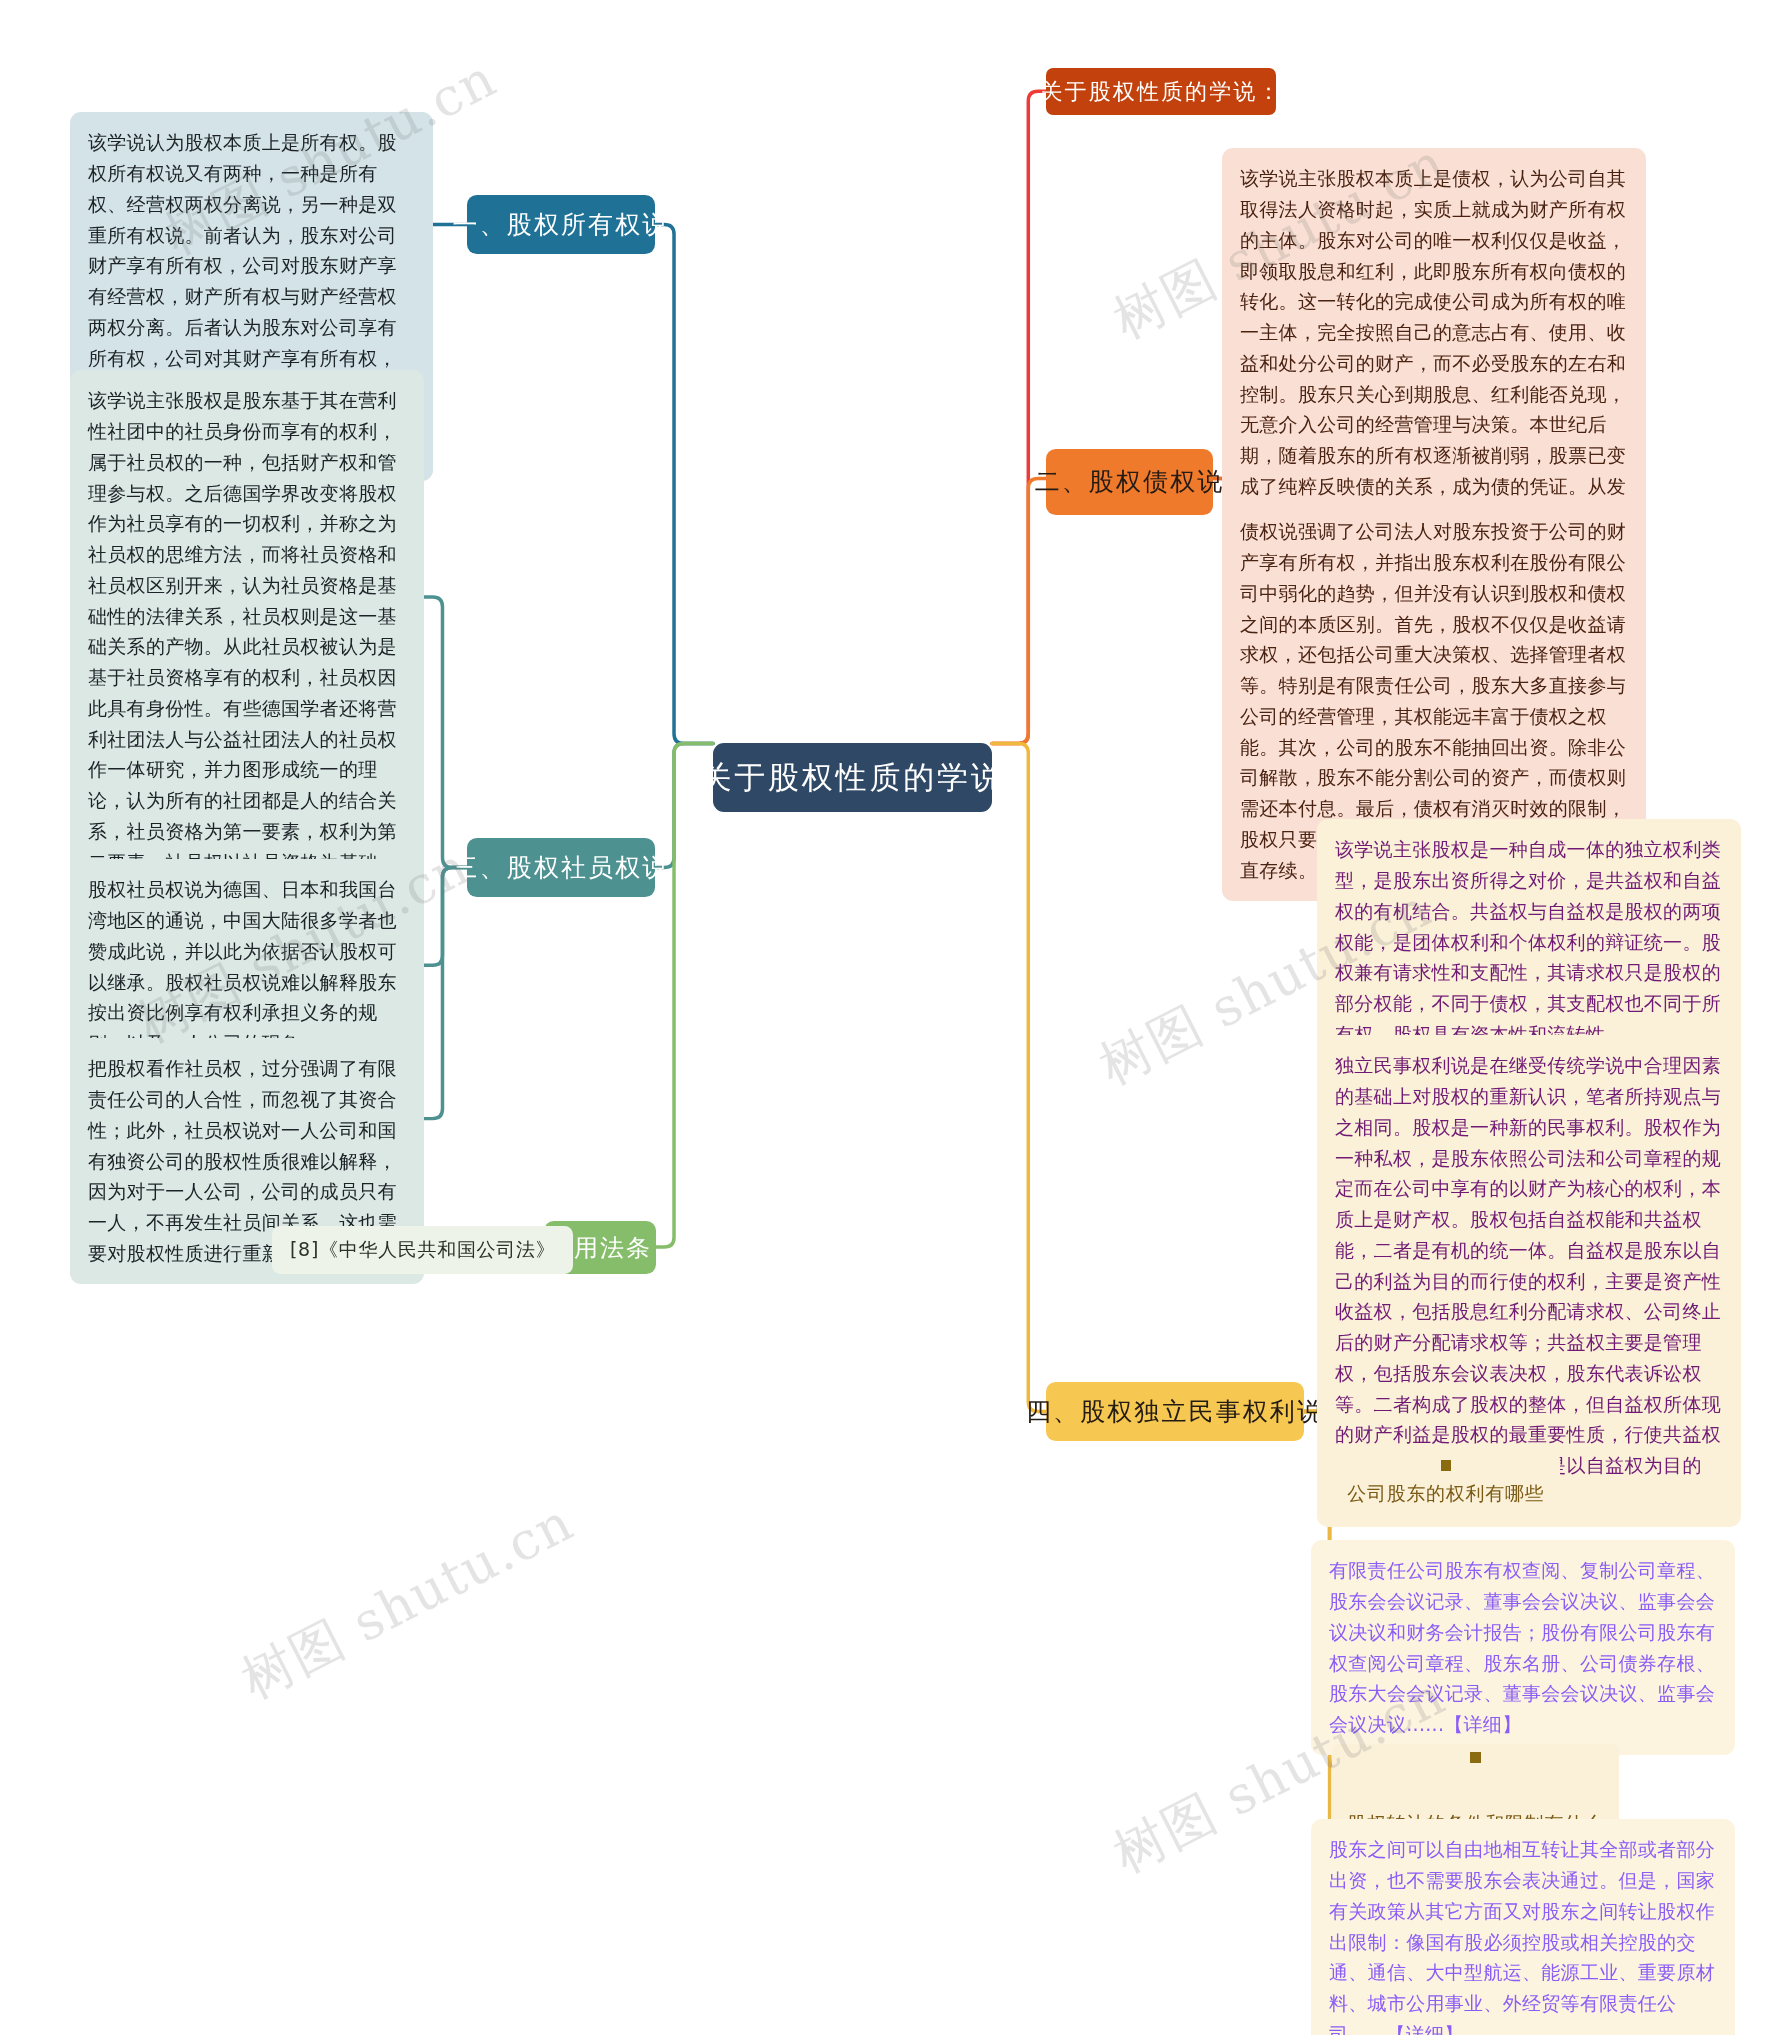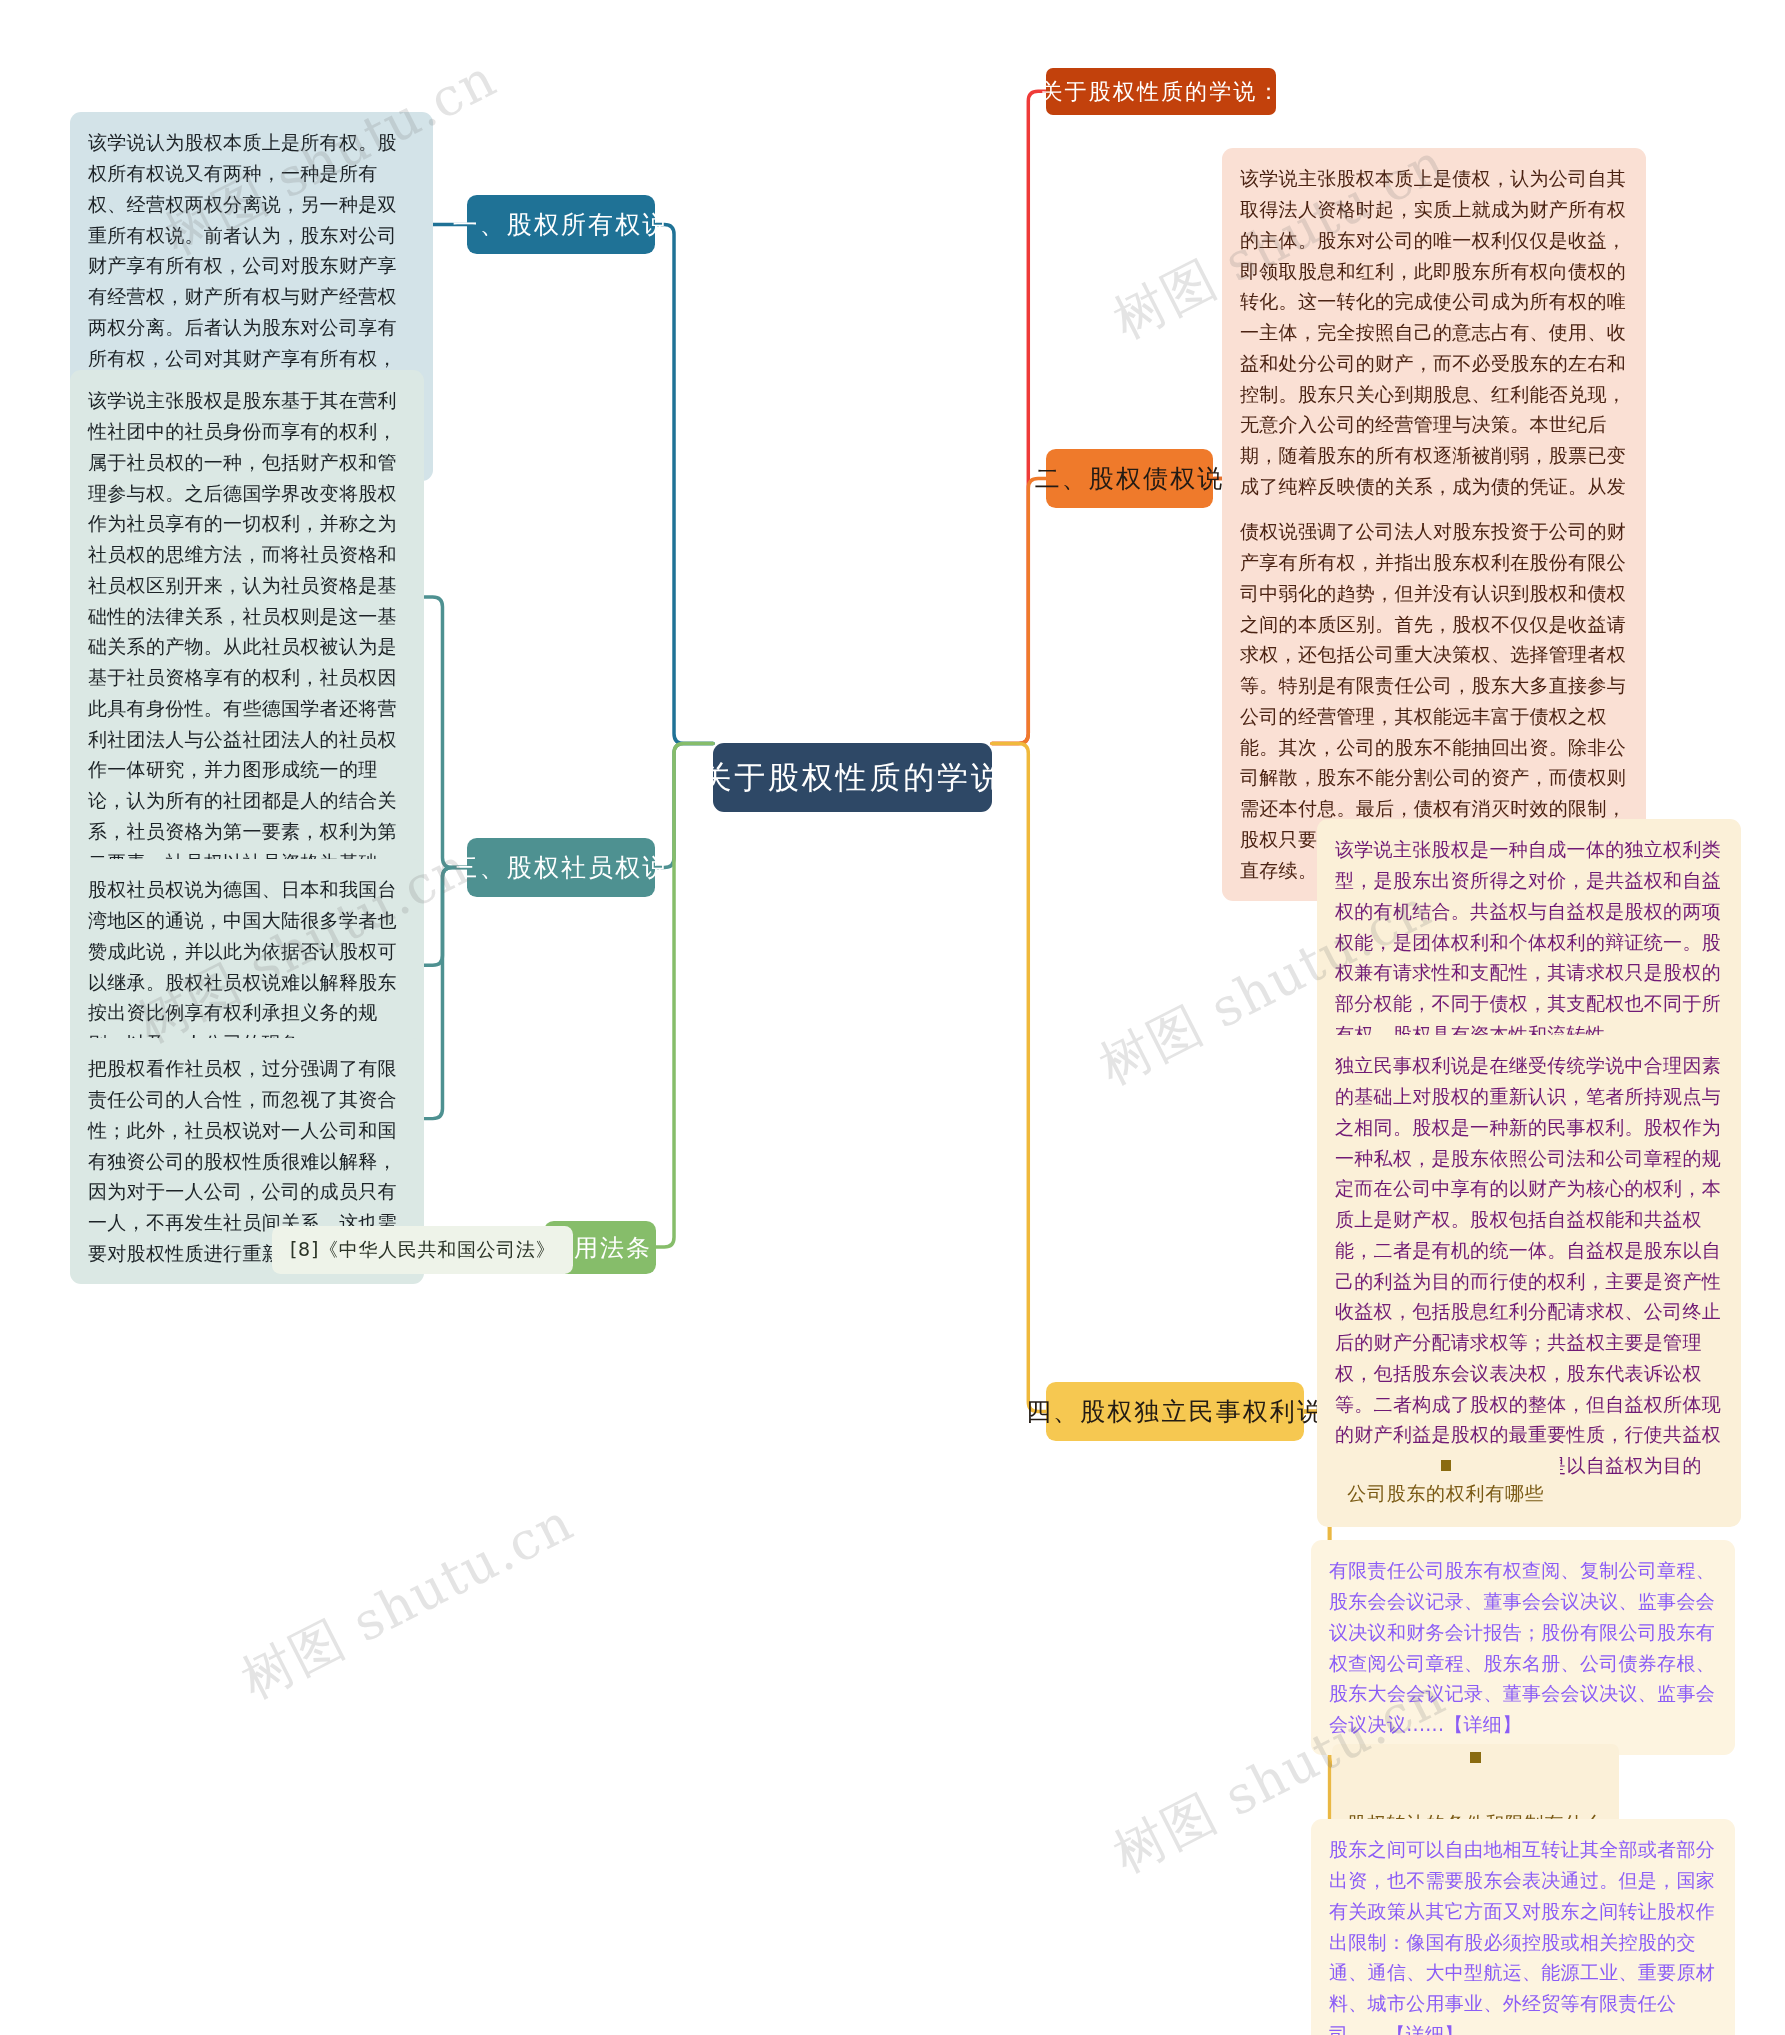--- a/index.html
+++ b/index.html
@@ -164,21 +164,21 @@
   <div class="node pill dark root" style="left:713px; top:711px; width:279px;">关于股权性质的学说</div>
 
   <div class="node pill blue" style="left:467px; top:195px; width:188px; height:59px;">一、股权所有权说</div>
 
   <div class="node pill teal" style="left:467px; top:838px; width:188px; height:59px;">三、股权社员权说</div>
 
   <div class="node pill green" style="left:544px; top:1221px; width:112px; height:53px; font-size:24px;">引用法条</div>
 
   <div class="node pill red" style="left:1046px; top:68px; width:230px; height:47px; font-size:22px; border-radius:7px;">关于股权性质的学说：</div>
 
-  <div class="node pill orange" style="left:1046px; top:449px; width:167px; height:59px;">二、股权债权说</div>
+  <div class="node pill orange" style="left:1046px; top:449px; width:167px; height:66px;">二、股权债权说</div>
 
   <div class="node pill yellow" style="left:1046px; top:1382px; width:258px; height:59px;">四、股权独立民事权利说</div>
 
   <div class="node leaf lblue" style="left:70px; top:112px; width:363px;">该学说认为股权本质上是所有权。股权所有权说又有两种，一种是所有权、经营权两权分离说，另一种是双重所有权说。前者认为，股东对公司财产享有所有权，公司对股东财产享有经营权，财产所有权与财产经营权两权分离。后者认为股东对公司享有所有权，公司对其财产享有所有权，即双重所有权。《公司法》只规定：“公司是企业法人，有独立的法人财产，享有法人财产权。”</div>
 
   <div class="node leaf lteal" style="left:70px; top:370px; width:354px;">该学说主张股权是股东基于其在营利性社团中的社员身份而享有的权利，属于社员权的一种，包括财产权和管理参与权。之后德国学界改变将股权作为社员享有的一切权利，并称之为社员权的思维方法，而将社员资格和社员权区别开来，认为社员资格是基础性的法律关系，社员权则是这一基础关系的产物。从此社员权被认为是基于社员资格享有的权利，社员权因此具有身份性。有些德国学者还将营利社团法人与公益社团法人的社员权作一体研究，并力图形成统一的理论，认为所有的社团都是人的结合关系，社员资格为第一要素，权利为第二要素，社员权以社员资格为基础。社员资格的取得，以社团一方接受的表示与加入者一方加入的表示之合意为要件。中国台湾学者王泽鉴认为，社员权系指社员对于社团所有权利义务的总称，因其系以社员资格为基础，故具有身份权的性质，但社员得基于自益权，受领和享受财产利益，故又具有财产权的性质，故可解为系兼具身份权和财产权性质之特殊权利。</div>
 
   <div class="node leaf lteal" style="left:70px; top:859px; width:354px;">股权社员权说为德国、日本和我国台湾地区的通说，中国大陆很多学者也赞成此说，并以此为依据否认股权可以继承。股权社员权说难以解释股东按出资比例享有权利承担义务的规则，以及一人公司的现象。</div>
 
   <div class="node leaf lteal" style="left:70px; top:1038px; width:354px;">把股权看作社员权，过分强调了有限责任公司的人合性，而忽视了其资合性；此外，社员权说对一人公司和国有独资公司的股权性质很难以解释，因为对于一人公司，公司的成员只有一人，不再发生社员间关系，这也需要对股权性质进行重新界定。</div>

